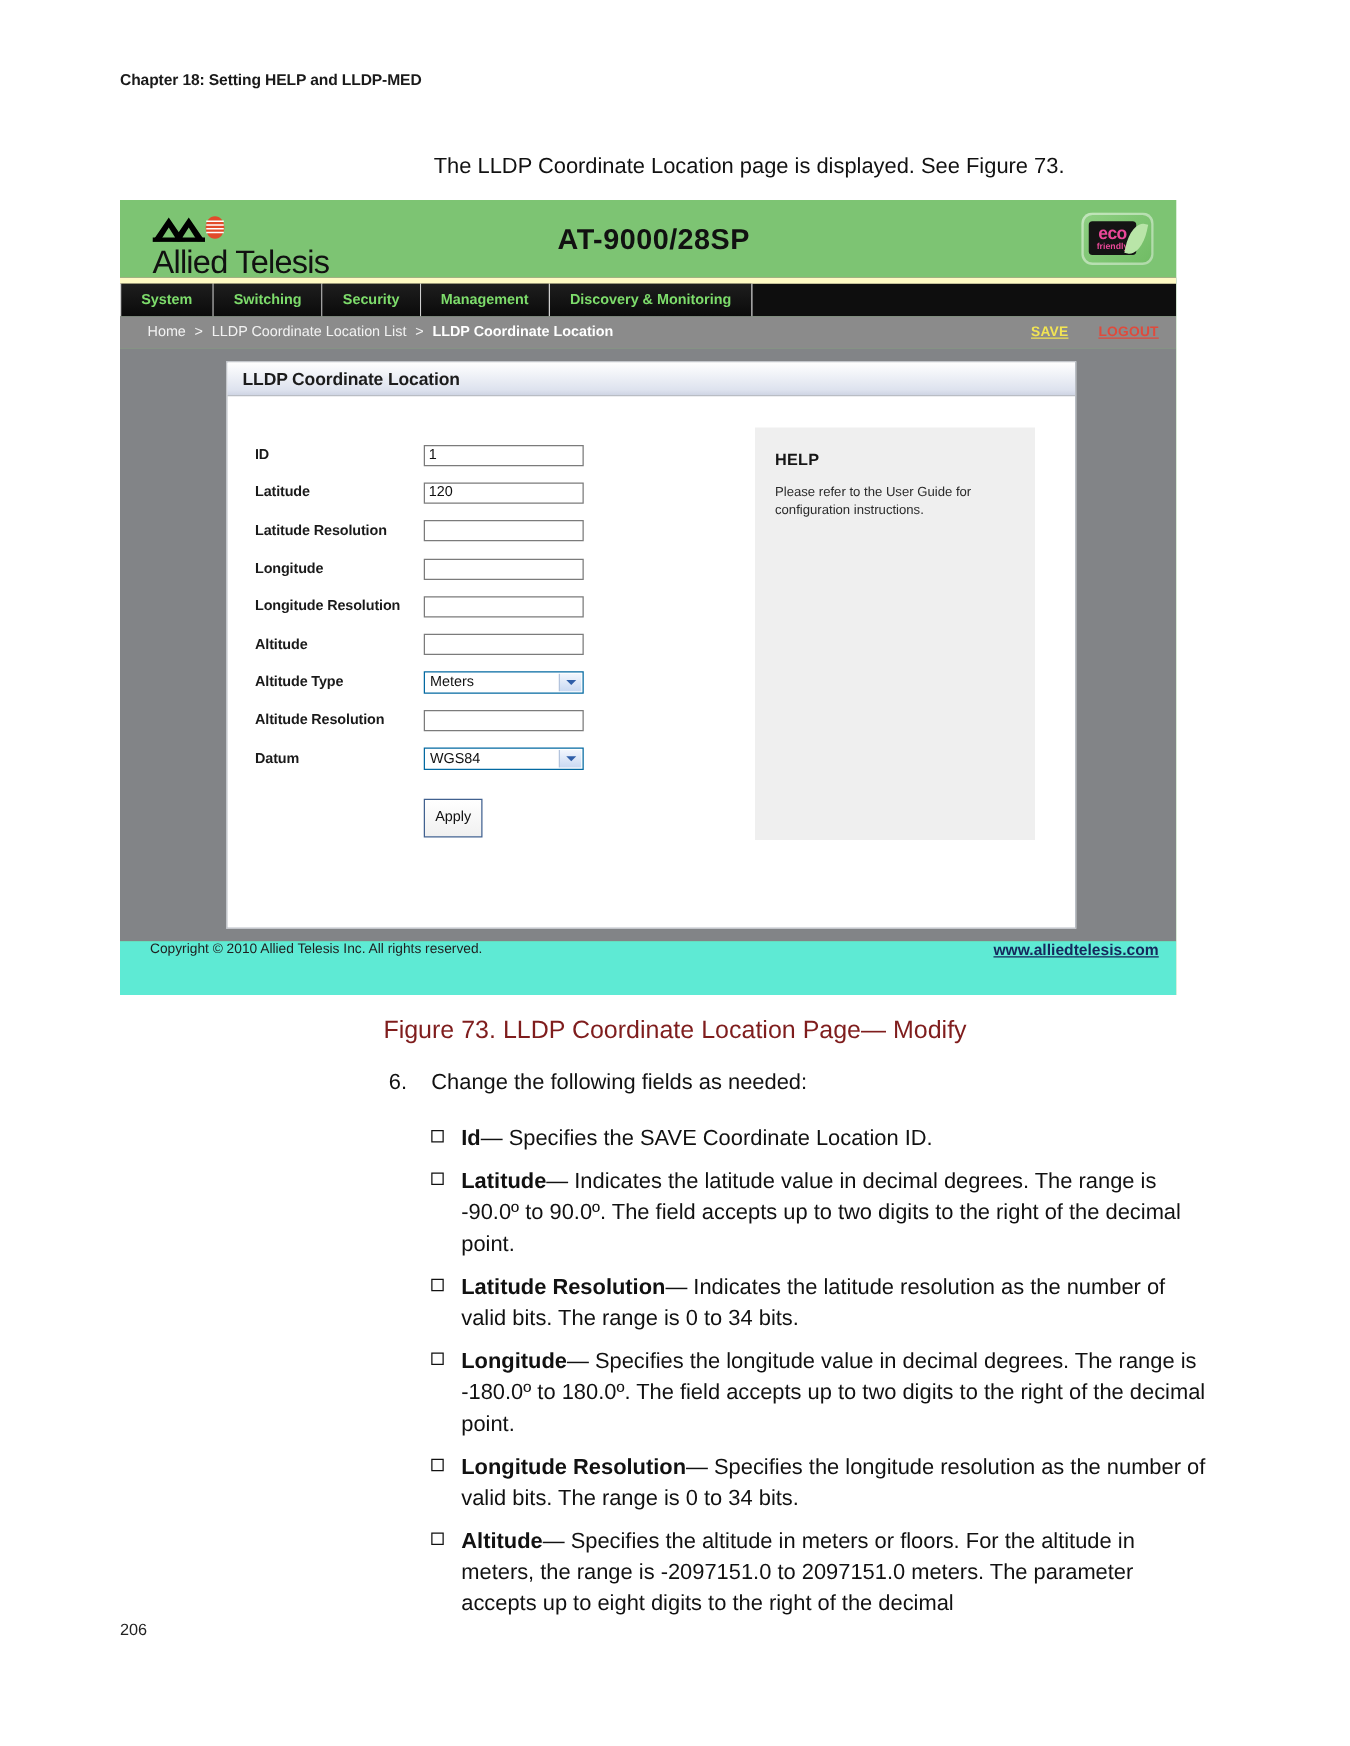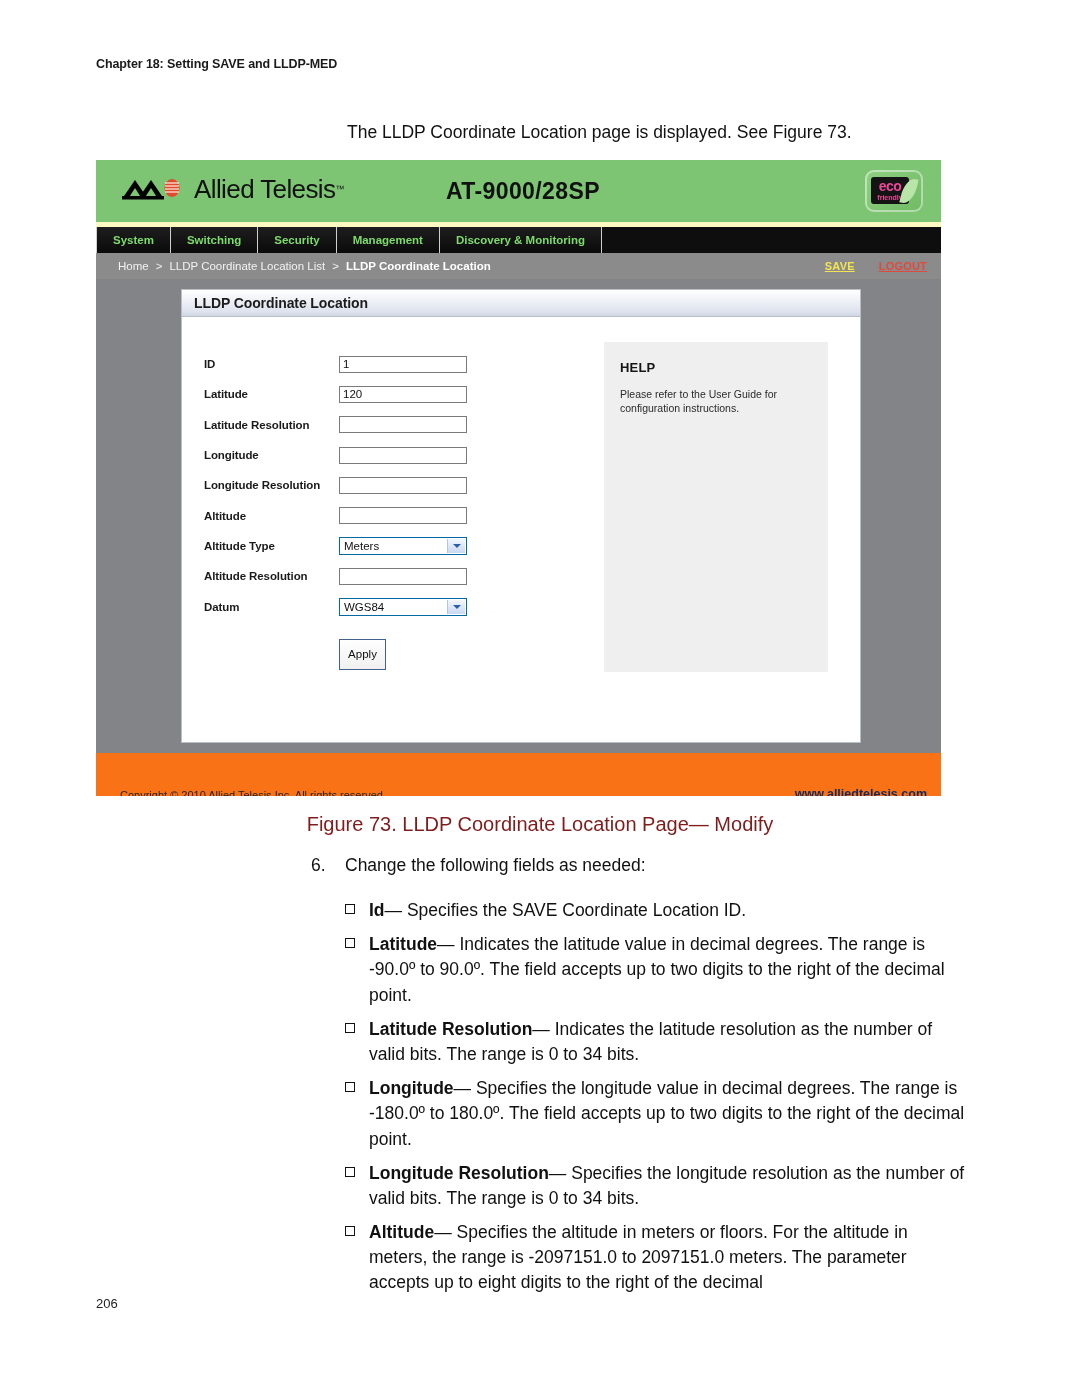--- a/index.html
+++ b/index.html
@@ -53,22 +53,23 @@
   .ui-banner {
     position: relative;
     height: 62px;
     background: #7dc473;
   }
   .brand-logo {
     position: absolute;
     left: 26px;
     top: 12px;
     display: flex;
-    align-items: center;
+    align-items: flex-start;
     height: 34px;
+    flex-direction: column;
   }
   .brand-mark {
     position: relative;
     width: 66px;
     height: 22px;
     margin-right: 6px;
   }
   .brand-text {
     font-size: 26px;
     font-weight: 400;
@@ -320,25 +321,25 @@
     font-size: 10.5px;
     color: #2b2b2b;
     line-height: 1.35;
     max-width: 175px;
   }
 
   
   .ui-footer {
     position: relative;
     height: 48px;
-    background: #f97316;
+    background: #5eead4;
     padding: 0 14px 0 24px;
     box-sizing: border-box;
     display: flex;
-    align-items: flex-end;
+    align-items: flex-start;
   }
   .footer-copy {
     font-size: 11px;
     color: #1f1f1f;
   }
   .footer-link {
     margin-left: auto;
     font-size: 12.5px;
     font-weight: bold;
     color: #15285c;
@@ -400,21 +401,21 @@
     position: absolute;
     left: 96px;
     top: 1296px;
     font-size: 13px;
     color: #222;
   }
 </style>
 </head>
 <body>
 
-<div class="running-head">Chapter 18: Setting SAVE and LLDP-MED</div>
+<div class="running-head">Chapter 18: Setting HELP and LLDP-MED</div>
 
 <div class="intro-line">The LLDP Coordinate Location page is displayed. See Figure 73.</div>
 
 <div class="figure-shot">
 
   <div class="ui-banner">
     <div class="brand-logo">
       <span class="brand-mark">
         <svg viewBox="0 0 66 22" width="66" height="22" aria-hidden="true">
           <polygon points="0,21 13,2 26,21 20,21 13,10 6,21" fill="#000"></polygon>

